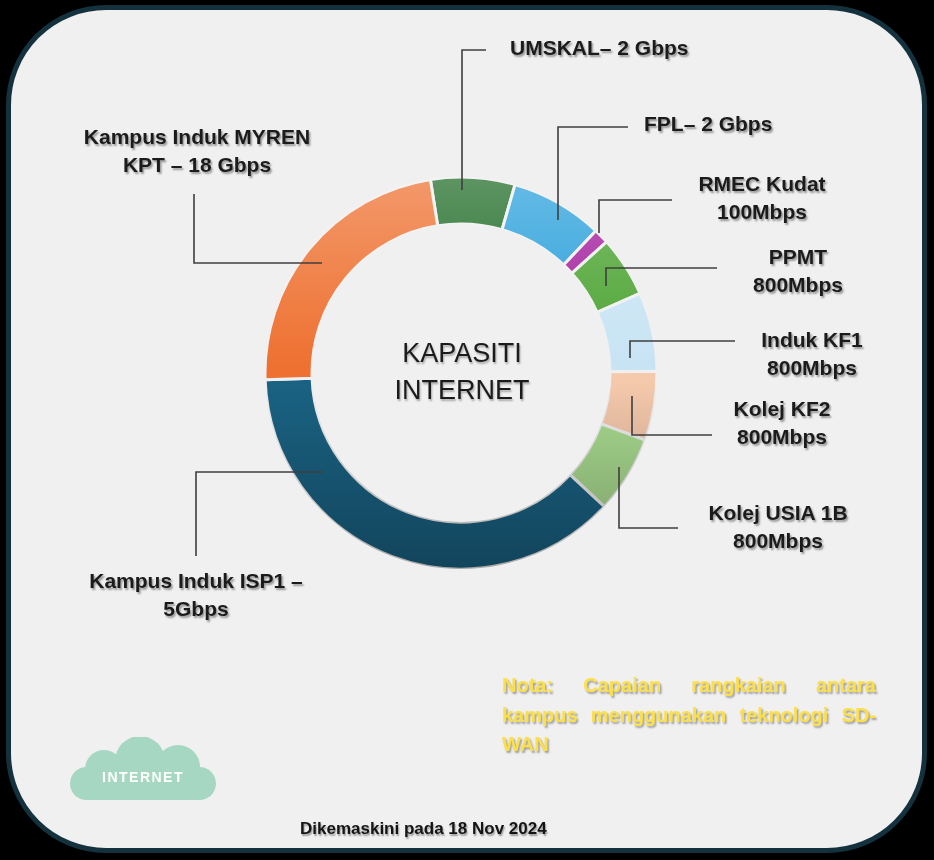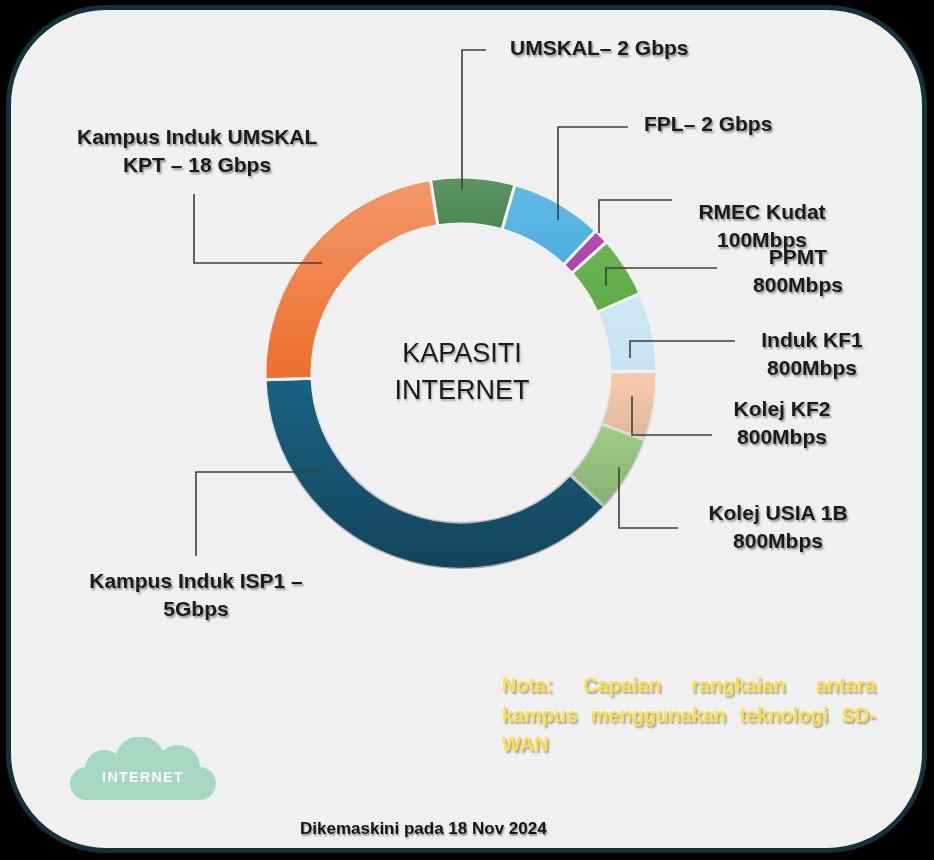--- a/index.html
+++ b/index.html
@@ -10,21 +10,21 @@
   svg.chart{position:absolute;left:0;top:0;width:934px;height:860px;}
   .center-title{position:absolute;left:312px;top:335px;width:300px;text-align:center;
         font-size:27px;line-height:37px;font-weight:400;color:#1b1b1b;
         text-shadow:1px 1.5px 2px rgba(0,0,0,0.30);}
   .callout{position:absolute;font-weight:700;font-size:21px;line-height:28px;color:#1b1b1b;
         text-align:center;text-shadow:1.5px 2px 2px rgba(0,0,0,0.38);white-space:nowrap;}
   .callout div:empty{display:none;}
   .callout.leftalign{text-align:left;}
   .c0{left:510px;top:34px;}
   .c1{left:644px;top:110px;}
-  .c2{left:642px;top:170px;width:240px;margin-top:28px;}
+  .c2{left:642px;top:170px;width:240px;}
   .c3{left:678px;top:243px;width:240px;}
   .c4{left:692px;top:326px;width:240px;}
   .c5{left:662px;top:395px;width:240px;}
   .c6{left:658px;top:499px;width:240px;}
   .c7{left:76px;top:567px;width:240px;}
   .c8{left:77px;top:123px;width:240px;}
   .note{position:absolute;left:502px;top:671px;width:374px;font-size:20px;line-height:29.5px;
         font-weight:700;color:#fde047;text-align:justify;
         text-shadow:1.5px 2px 2px rgba(0,0,0,0.35);}
   .updated{position:absolute;left:300px;top:819px;width:340px;text-align:left;
@@ -101,21 +101,21 @@
   </div>
   <div class="callout c6">
     <div>Kolej USIA 1B</div>
     <div>800Mbps</div>
   </div>
   <div class="callout c7">
     <div>Kampus Induk ISP1 –</div>
     <div>5Gbps</div>
   </div>
   <div class="callout c8">
-    <div>Kampus Induk UMSKAL</div>
+    <div>Kampus Induk MYREN</div>
     <div>KPT – 18 Gbps</div>
   </div>
 
   <div class="note">Nota: Capaian rangkaian antara kampus menggunakan teknologi SD-WAN</div>
 
   <svg class="cloud-svg" viewBox="0 0 150 64">
     <g fill="#A6D7C2">
       <rect x="2" y="30" width="146" height="33" rx="16.5"></rect>
       <circle cx="36" cy="32" r="19"></circle>
       <circle cx="72" cy="24" r="25"></circle>

